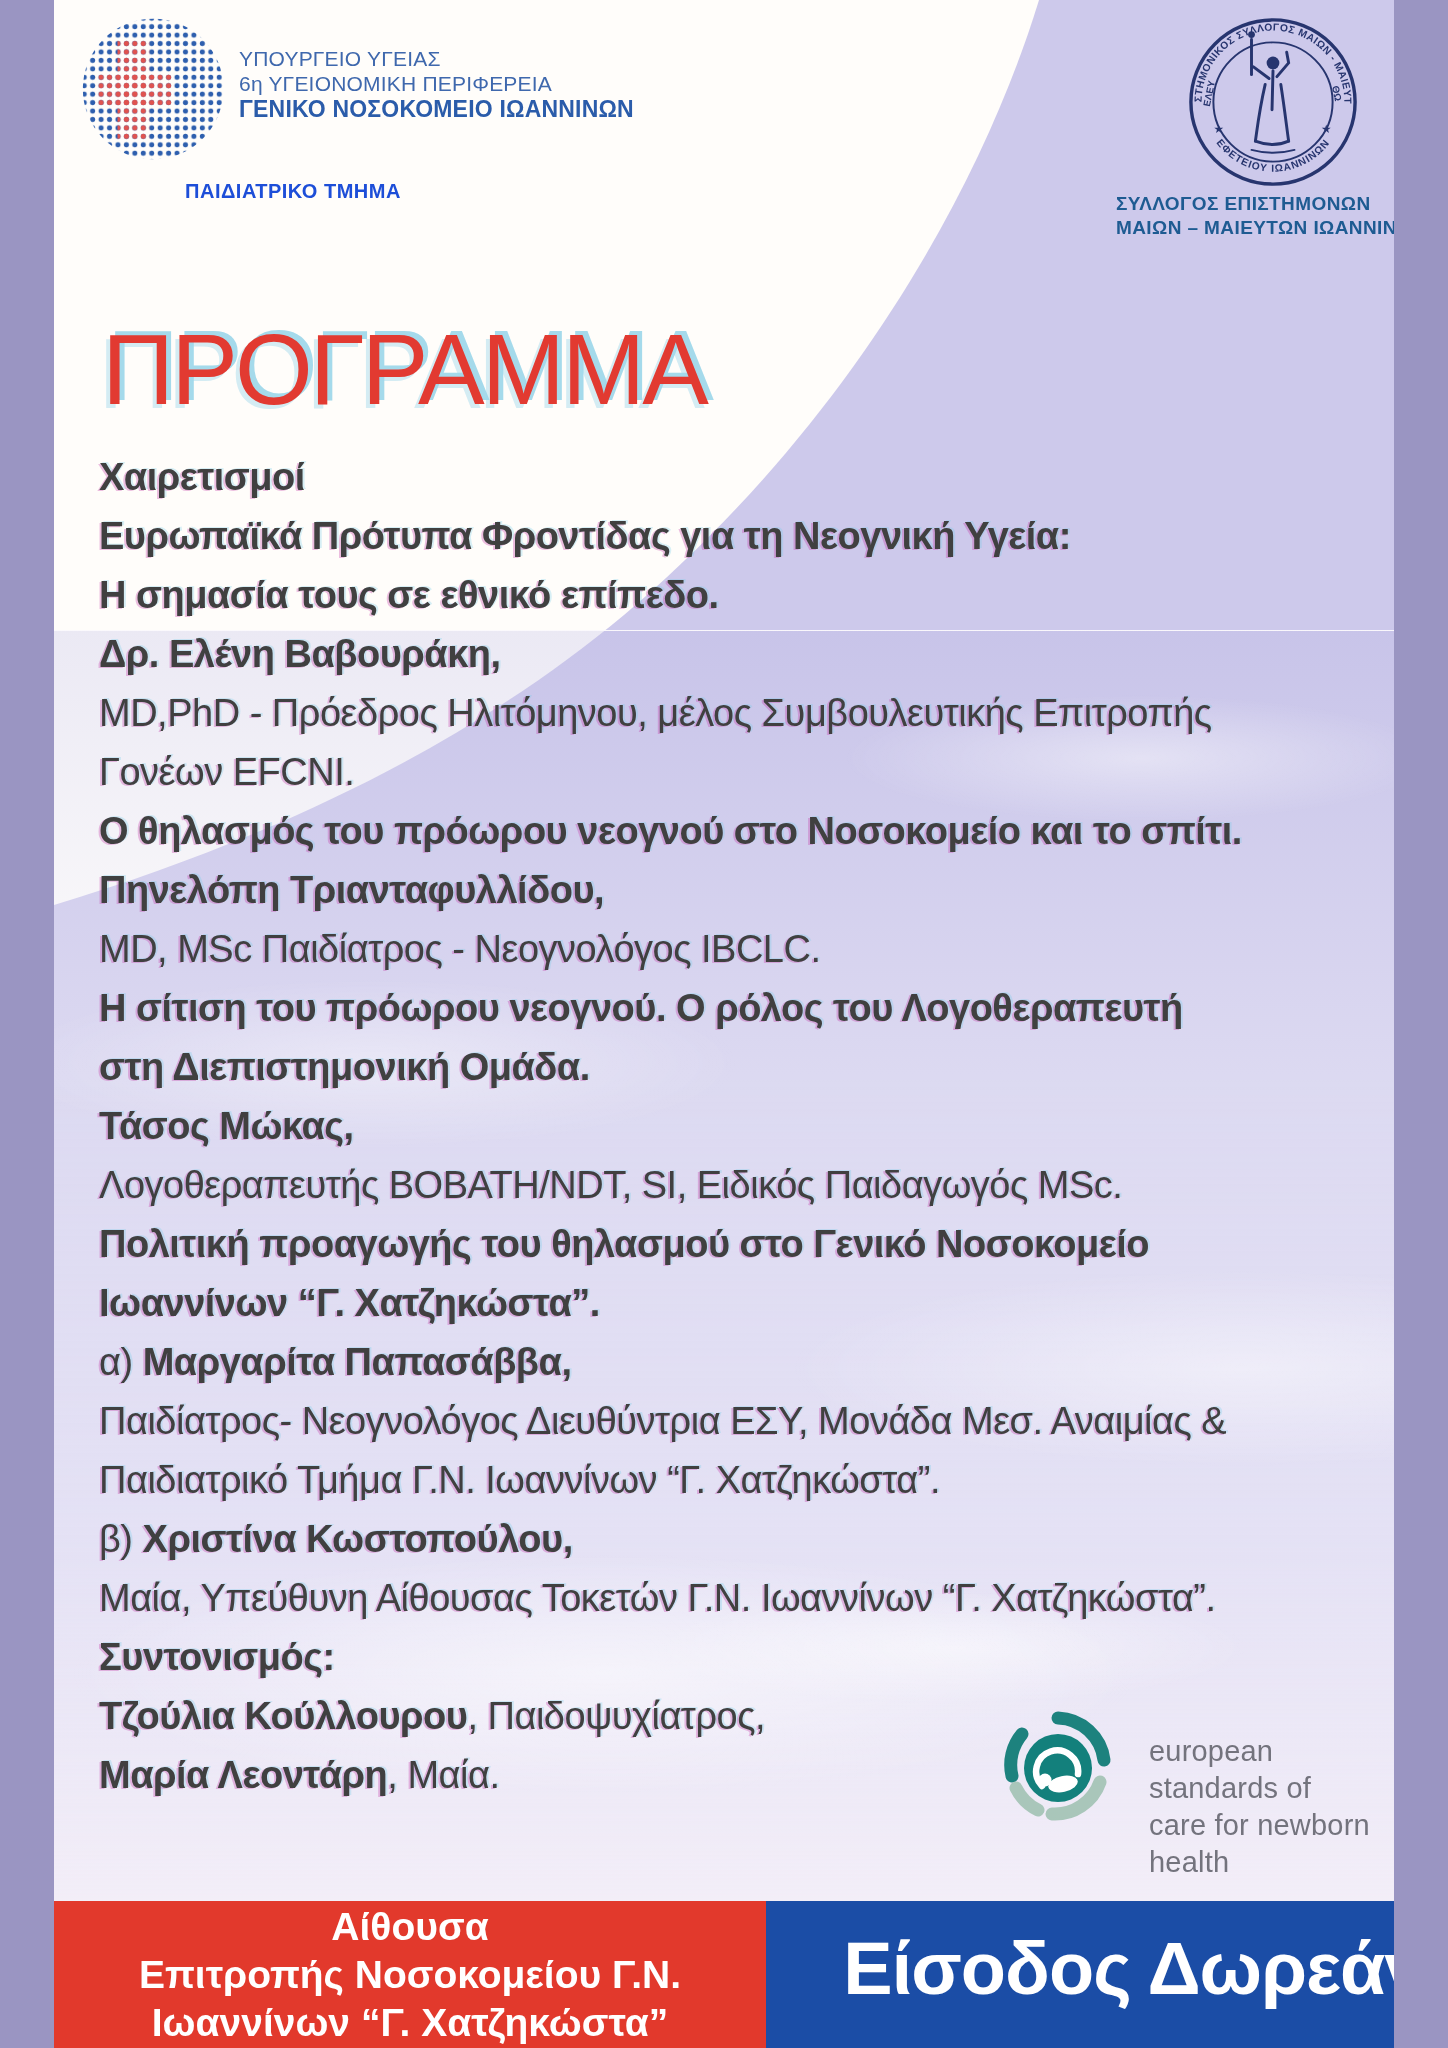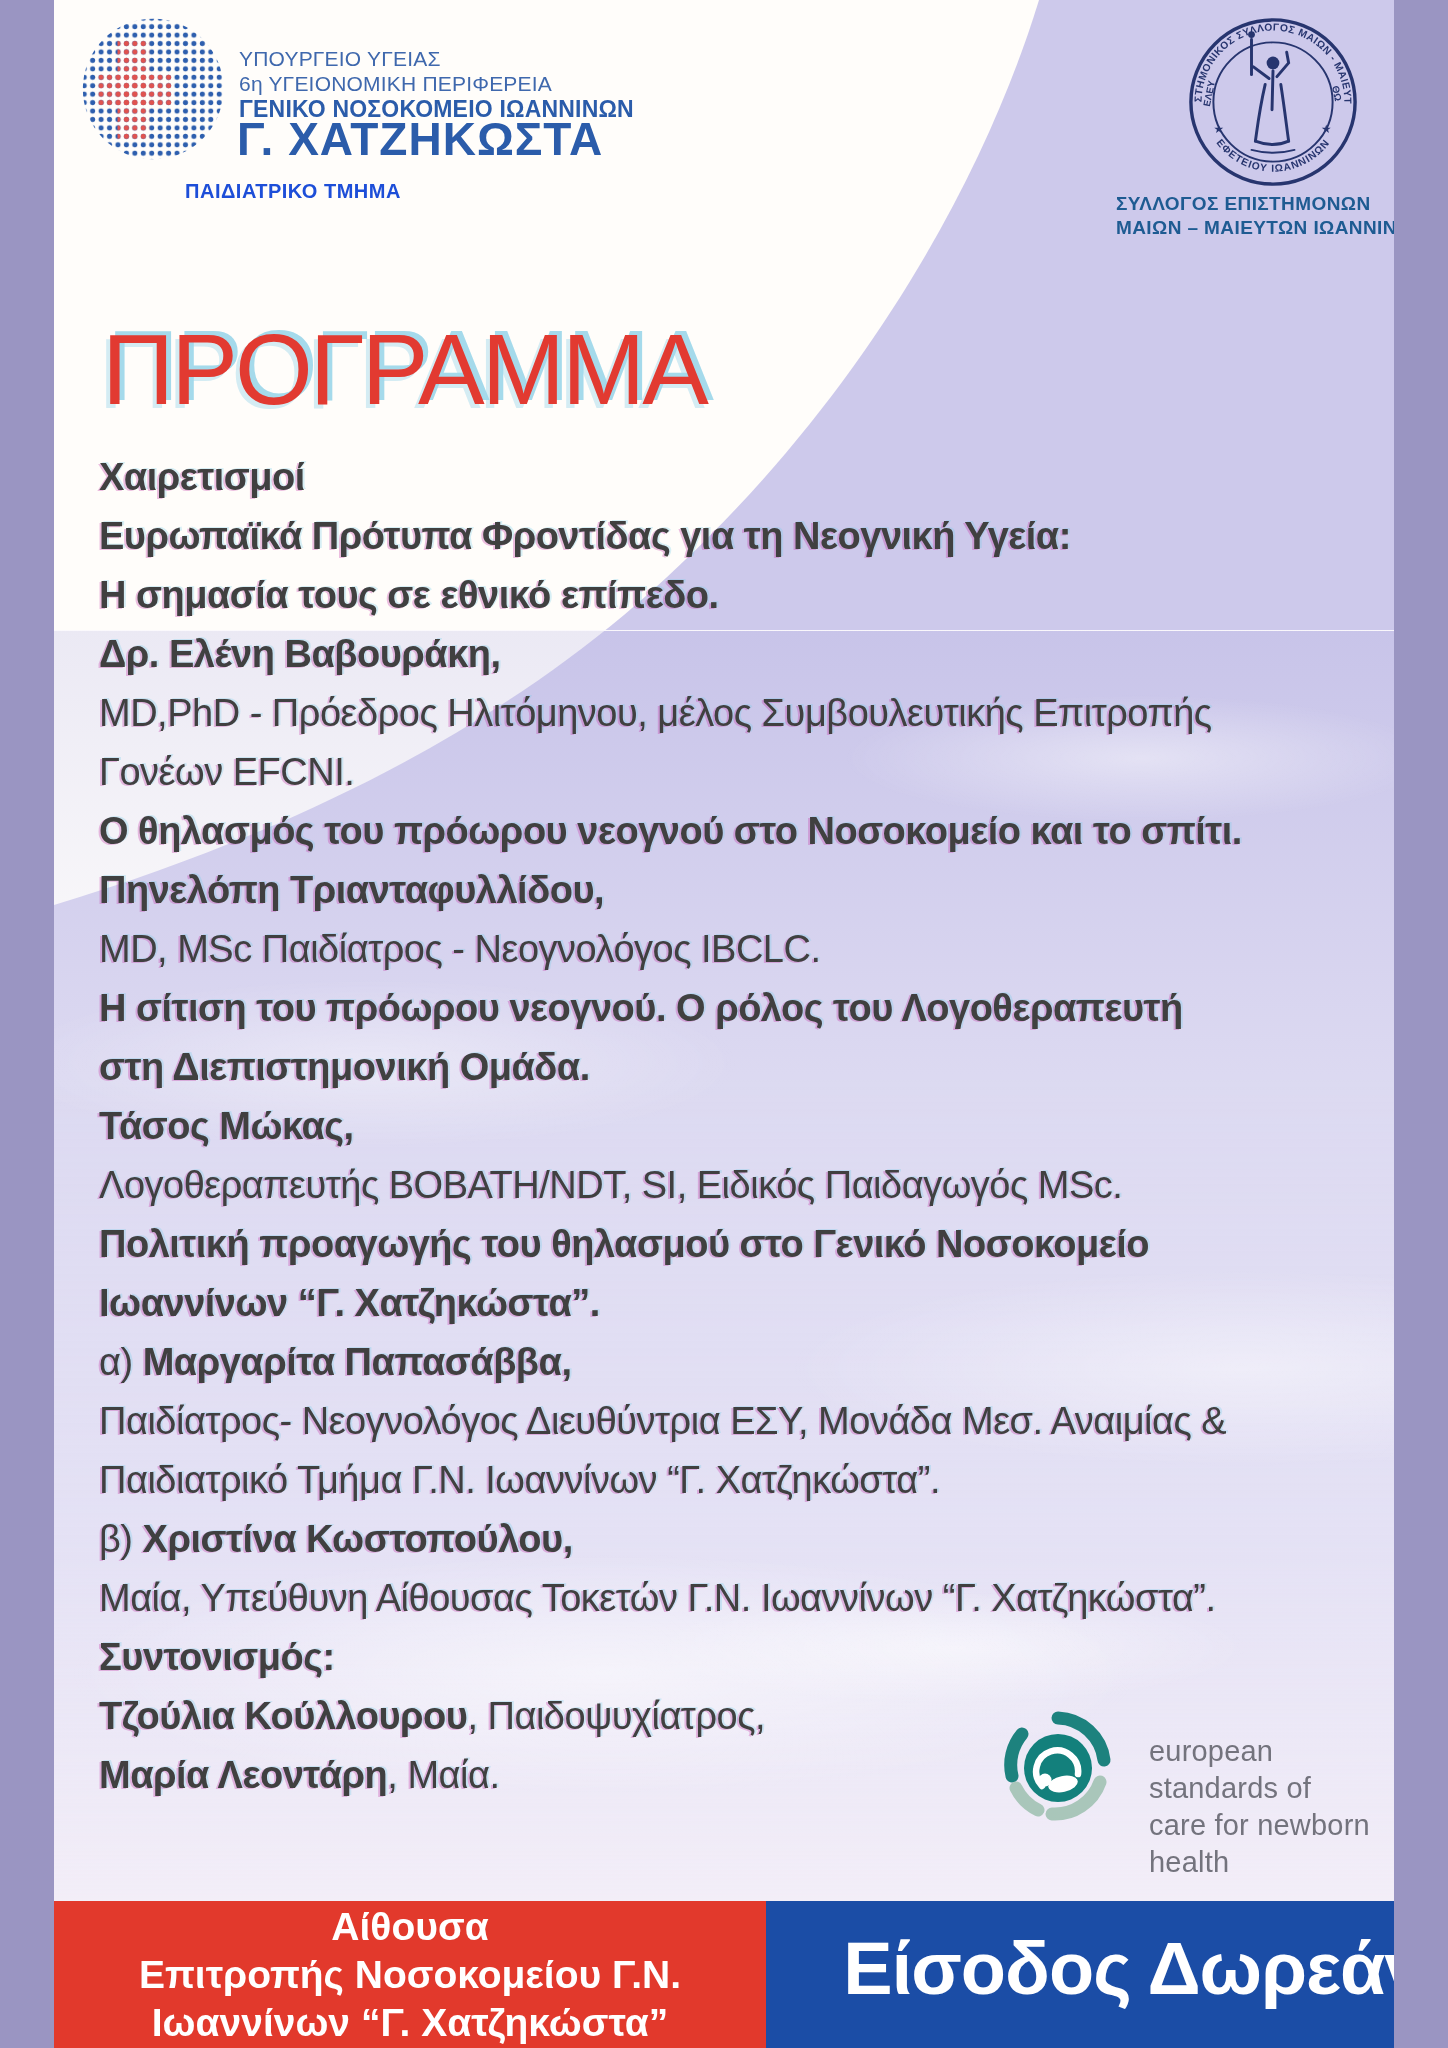--- a/index.html
+++ b/index.html
@@ -101,21 +101,20 @@
       <rect x="16" y="63" width="84" height="34" fill="url(#rp)"></rect>
       <rect x="40" y="28" width="34" height="106" fill="url(#rp)"></rect>
     </g>
   </svg>
 
   <div class="ministry">
       <div class="mline">ΥΠΟΥΡΓΕΙΟ ΥΓΕΙΑΣ</div>
       <div class="mline">6η ΥΓΕΙΟΝΟΜΙΚΗ ΠΕΡΙΦΕΡΕΙΑ</div>
       <div class="mline mbold">ΓΕΝΙΚΟ ΝΟΣΟΚΟΜΕΙΟ ΙΩΑΝΝΙΝΩΝ</div>
     </div>
-  <div class="hospital-name">Γ. ΧΑΤΖΗΚΩΣΤΑ</div>
   <div class="department">ΠΑΙΔΙΑΤΡΙΚΟ ΤΜΗΜΑ</div>
 
   <svg class="seal" width="172" height="172" viewBox="0 0 176 176" aria-hidden="true">
     <defs>
       <path id="sealTop" d="M 15,88 A 73,73 0 1 1 161,88"></path>
       <path id="sealBottom" d="M 30,130 A 72,72 0 0 0 146,130"></path>
     </defs>
     <circle cx="88" cy="88" r="84" fill="none" stroke="#27356f" stroke-width="3.5"></circle>
     <circle cx="88" cy="88" r="61" fill="none" stroke="#27356f" stroke-width="2"></circle>
     <text font-size="10.5" font-weight="700" fill="#27356f" letter-spacing="0.5">

